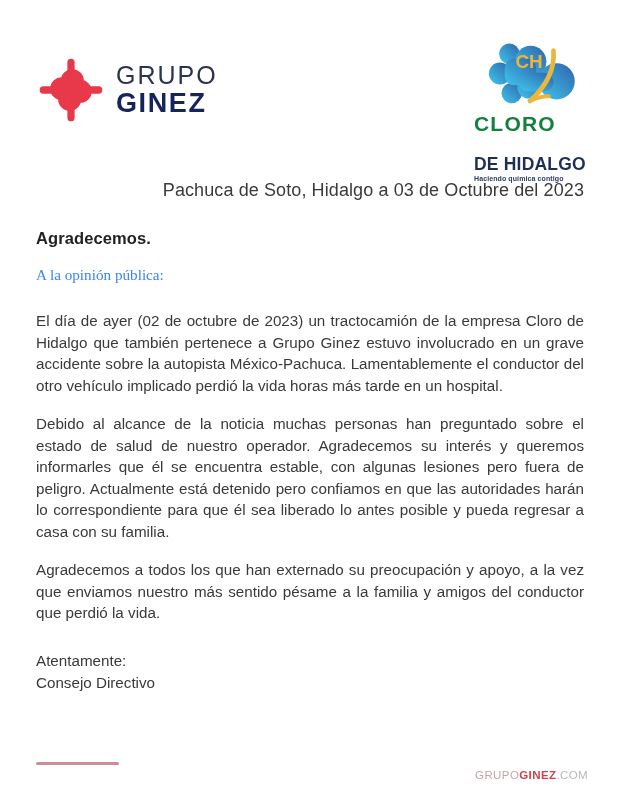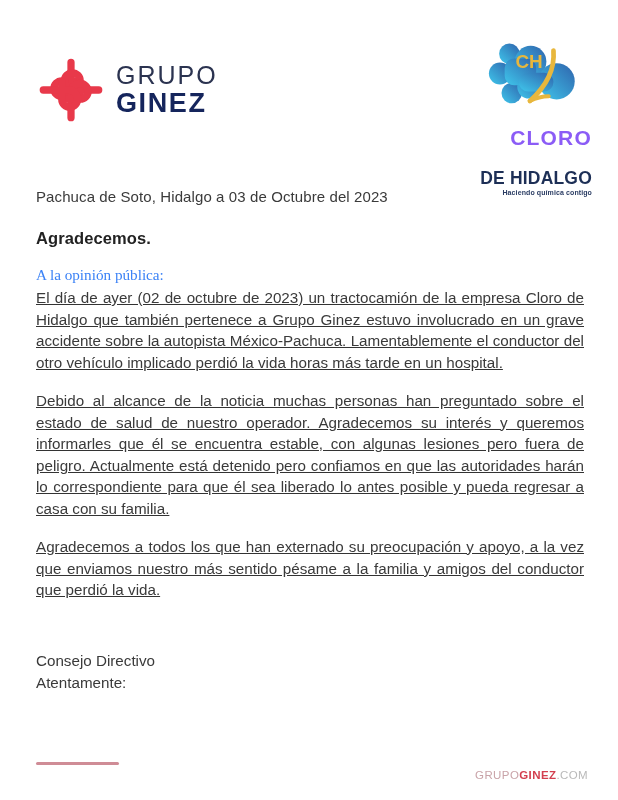--- a/index.html
+++ b/index.html
@@ -66,35 +66,35 @@
     font-weight: 700;
     margin-top: 2px;
   }
 
   
   .ch-logo {
     position: absolute;
     right: 26px;
     top: 38px;
     width: 118px;
-    text-align: right;
+    text-align: left;
   }
   .ch-mark {
     width: 96px;
     height: 74px;
     display: block;
     margin: 0 auto;
   }
   .ch-cloro {
     font-size: 21px;
     font-weight: 700;
-    color: #8b5cf6;
+    color: #15803d;
     letter-spacing: 1.2px;
     line-height: 1.05;
-    margin-top: 15px;
+    margin-top: 1px;
   }
   .ch-hidalgo {
     font-size: 17.5px;
     font-weight: 700;
     color: #1d2f56;
     letter-spacing: 0.2px;
     line-height: 1.05;
     margin-top: 20px;
   }
   .ch-tag {
@@ -103,23 +103,24 @@
     color: #2a3c63;
     letter-spacing: 0.1px;
     line-height: 1.2;
     margin-top: 2px;
   }
 
   
   .doc-date {
     position: absolute;
     left: 36px;
-    top: 188px;
+    top: 180px;
     width: 548px;
-    font-size: 15px;
+    text-align: right;
+    font-size: 18px;
     color: #3a3a3a;
     letter-spacing: 0.1px;
   }
 
   .doc-title {
     position: absolute;
     left: 36px;
     top: 229px;
     font-size: 16.5px;
     font-weight: 700;
@@ -132,23 +133,22 @@
     left: 36px;
     top: 266px;
     font-size: 15.2px;
     color: #3b82f6;
     font-family: Liberation Serif, serif;
   }
 
   .doc-body {
     position: absolute;
     left: 36px;
-    top: 287px;
+    top: 310px;
     width: 548px;
-    text-decoration: underline;
   }
   .doc-body p {
     margin: 0 0 17px 0;
     font-size: 15.2px;
     line-height: 21.5px;
     color: #3a3a3a;
     text-align: justify;
     text-justify: inter-word;
   }
   .doc-body p:last-child {
@@ -252,22 +252,22 @@
 
   <div class="doc-salutation">A la opinión pública:</div>
 
   <div class="doc-body">
     <p>El día de ayer (02 de octubre de 2023) un tractocamión de la empresa Cloro de Hidalgo que también pertenece a Grupo Ginez estuvo involucrado en un grave accidente sobre la autopista México-Pachuca. Lamentablemente el conductor del otro vehículo implicado perdió la vida horas más tarde en un hospital.</p>
     <p>Debido al alcance de la noticia muchas personas han preguntado sobre el estado de salud de nuestro operador. Agradecemos su interés y queremos informarles que él se encuentra estable, con algunas lesiones pero fuera de peligro. Actualmente está detenido pero confiamos en que las autoridades harán lo correspondiente para que él sea liberado lo antes posible y pueda regresar a casa con su familia.</p>
     <p>Agradecemos a todos los que han externado su preocupación y apoyo, a la vez que enviamos nuestro más sentido pésame a la familia y amigos del conductor que perdió la vida.</p>
   </div>
 
   <div class="signature">
+    <div>Atentamente:</div>
     <div>Consejo Directivo</div>
-    <div>Atentamente:</div>
   </div>
 
   <div class="footer-rule"></div>
 
   <div class="footer-url">
     <span class="u1">GRUPO</span><span class="u2">GINEZ</span><span class="u3">.COM</span>
   </div>
 
 </div>
 

